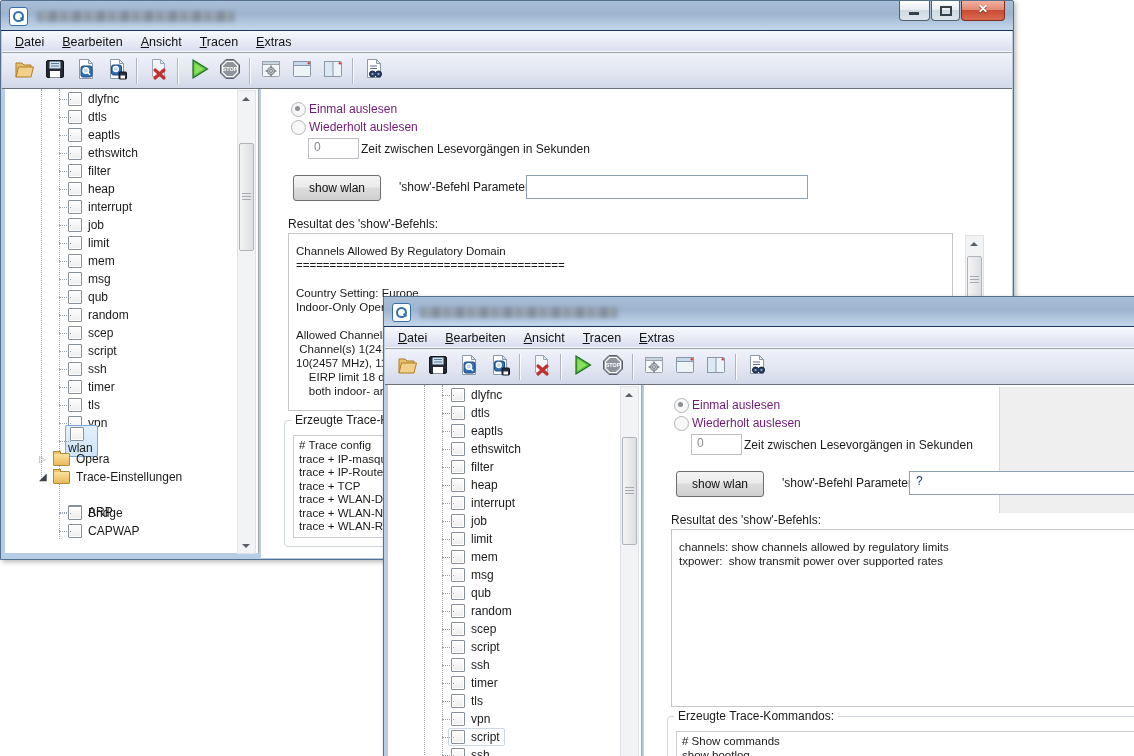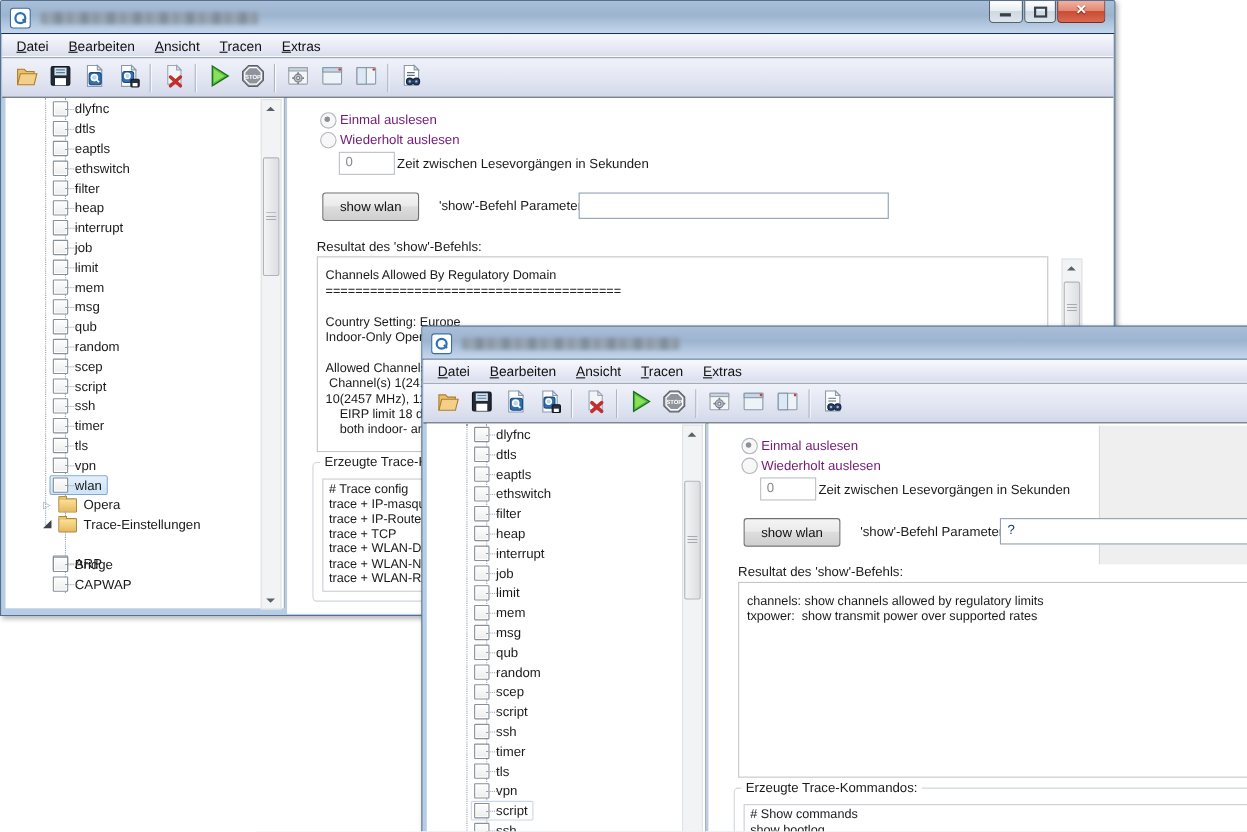--- a/index.html
+++ b/index.html
@@ -39,26 +39,26 @@
   .toolbar{position:absolute;left:1px;right:1px;top:52px;height:35px;display:flex;align-items:center;
        background:linear-gradient(180deg,#f0f2fa 0%,#e2e6f2 55%,#d3d8ea 100%);
        border-bottom:1px solid #878d97;padding-left:6px;}
   .tbtn{width:31px;height:29px;display:flex;align-items:center;justify-content:center;}
   .tsep{width:0;height:26px;border-left:1px solid #aeb6c2;border-right:1px solid #f8fafc;margin:0 4px;}
 
   
   .content-top{position:absolute;left:1px;right:1px;top:87px;height:1px;background:#6d737b;}
   .treepanel{position:absolute;left:4px;top:88px;width:253px;height:464px;background:#fff;overflow:hidden;border-right:1px solid #a0a6ae;}
   .guide{position:absolute;width:0;border-left:1px dotted #98a2ac;}
-  .trow{position:relative;height:18px;display:flex;align-items:center;padding-left:40px;white-space:nowrap;}
+  .trow{position:relative;height:18px;display:flex;align-items:center;padding-left:60px;white-space:nowrap;}
   .trow .stub{position:absolute;left:54px;top:9px;width:12px;border-top:1px dotted #98a2ac;}
   .cb{width:12px;height:12px;border:1px solid #878f98;border-radius:1px;margin-right:6px;flex:none;
       background:linear-gradient(180deg,#fefefe,#ededed);box-shadow:inset 0 0 0 1px #fff;}
   .grp{display:flex;align-items:center;padding:1px 4px 1px 2px;border:1px solid transparent;border-radius:2px;}
-  .trow.sel .grp{background:linear-gradient(180deg,#e3f0fb,#cde3f8);border-color:#7fa8d8;}
+  .trow.sel .grp{background:linear-gradient(180deg,#e3f0fb,#cde3f8);border-color:#7fa8d8;flex-direction:column;}
   .trow.outl .grp{border-color:#ccd8e5;}
   .trow.folder{padding-left:34px;}
   .tri{width:12px;font-size:9px;line-height:12px;flex:none;margin-right:2px;}
   .tri.collapsed{color:#9aa2aa;}
   .tri.expanded{color:#3c4348;font-size:10px;}
   .foldico{width:15px;height:11px;border:1px solid #b08a35;border-radius:1px;margin-right:6px;flex:none;position:relative;
       background:linear-gradient(180deg,#fbe29a,#e9b95e);}
   .foldico:before{content:"";position:absolute;left:-1px;top:-3px;width:6px;height:2px;background:#edc36a;border:1px solid #b08a35;border-bottom:none;border-radius:1px 1px 0 0;}
 
   

